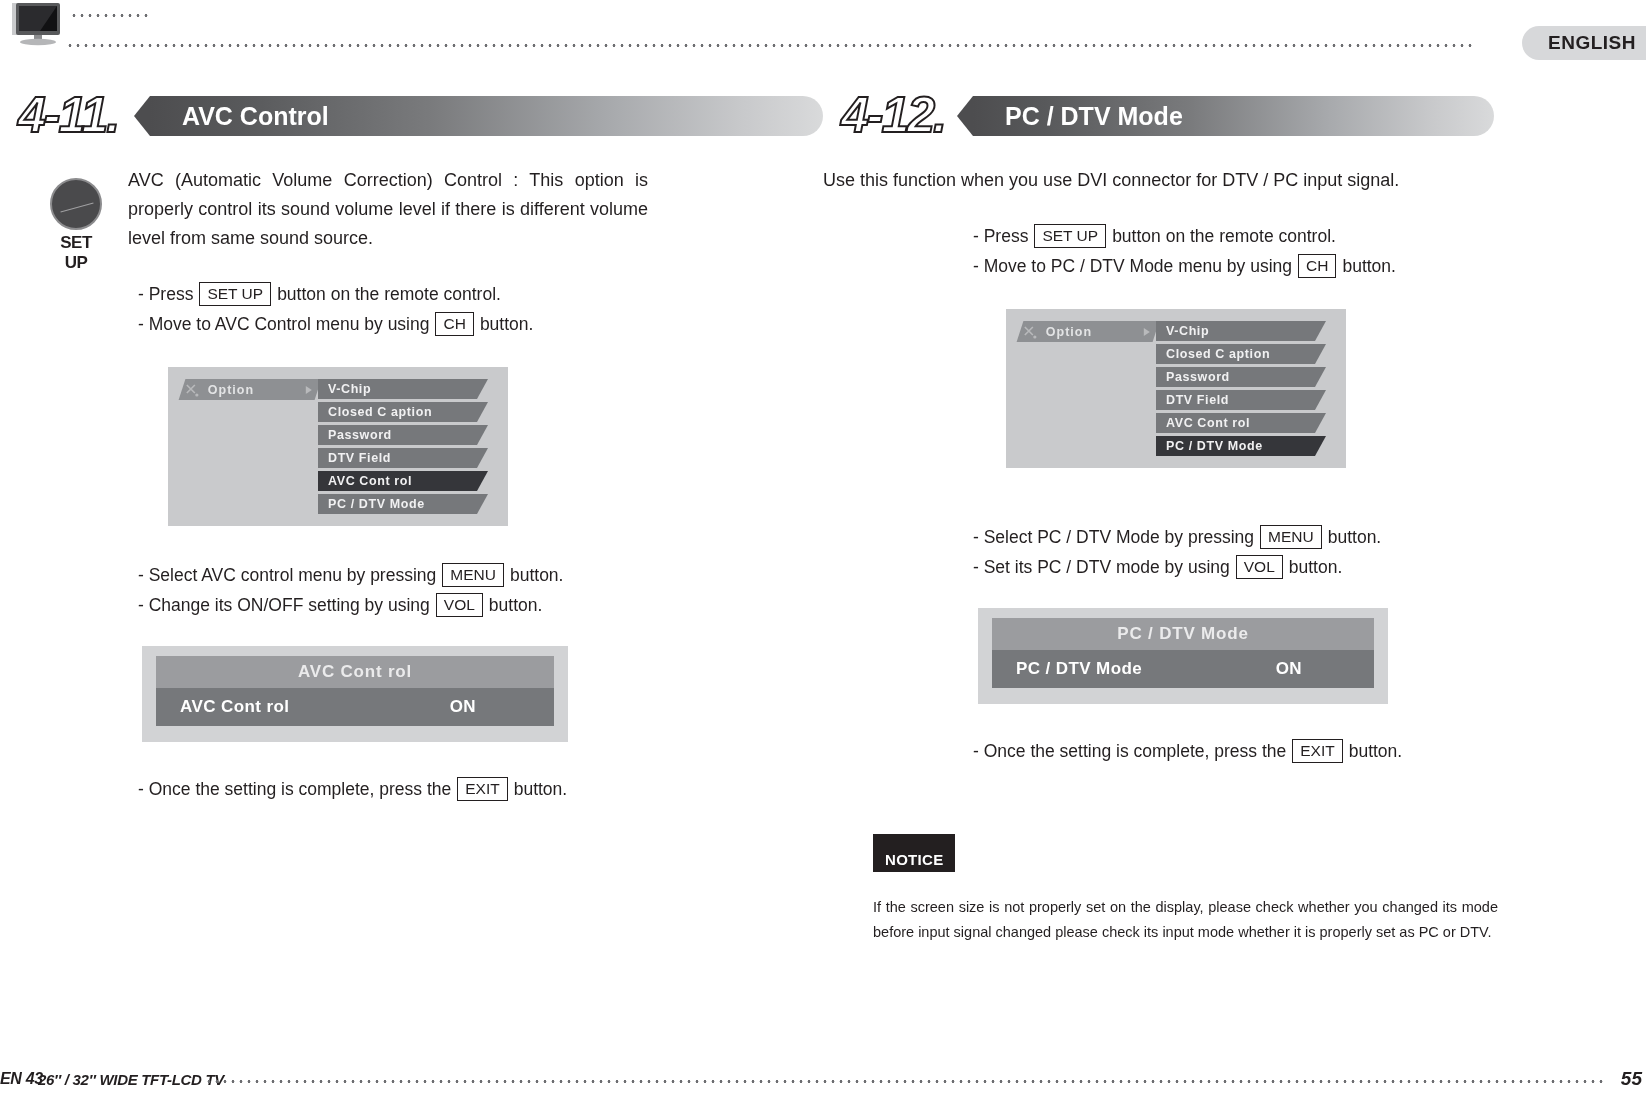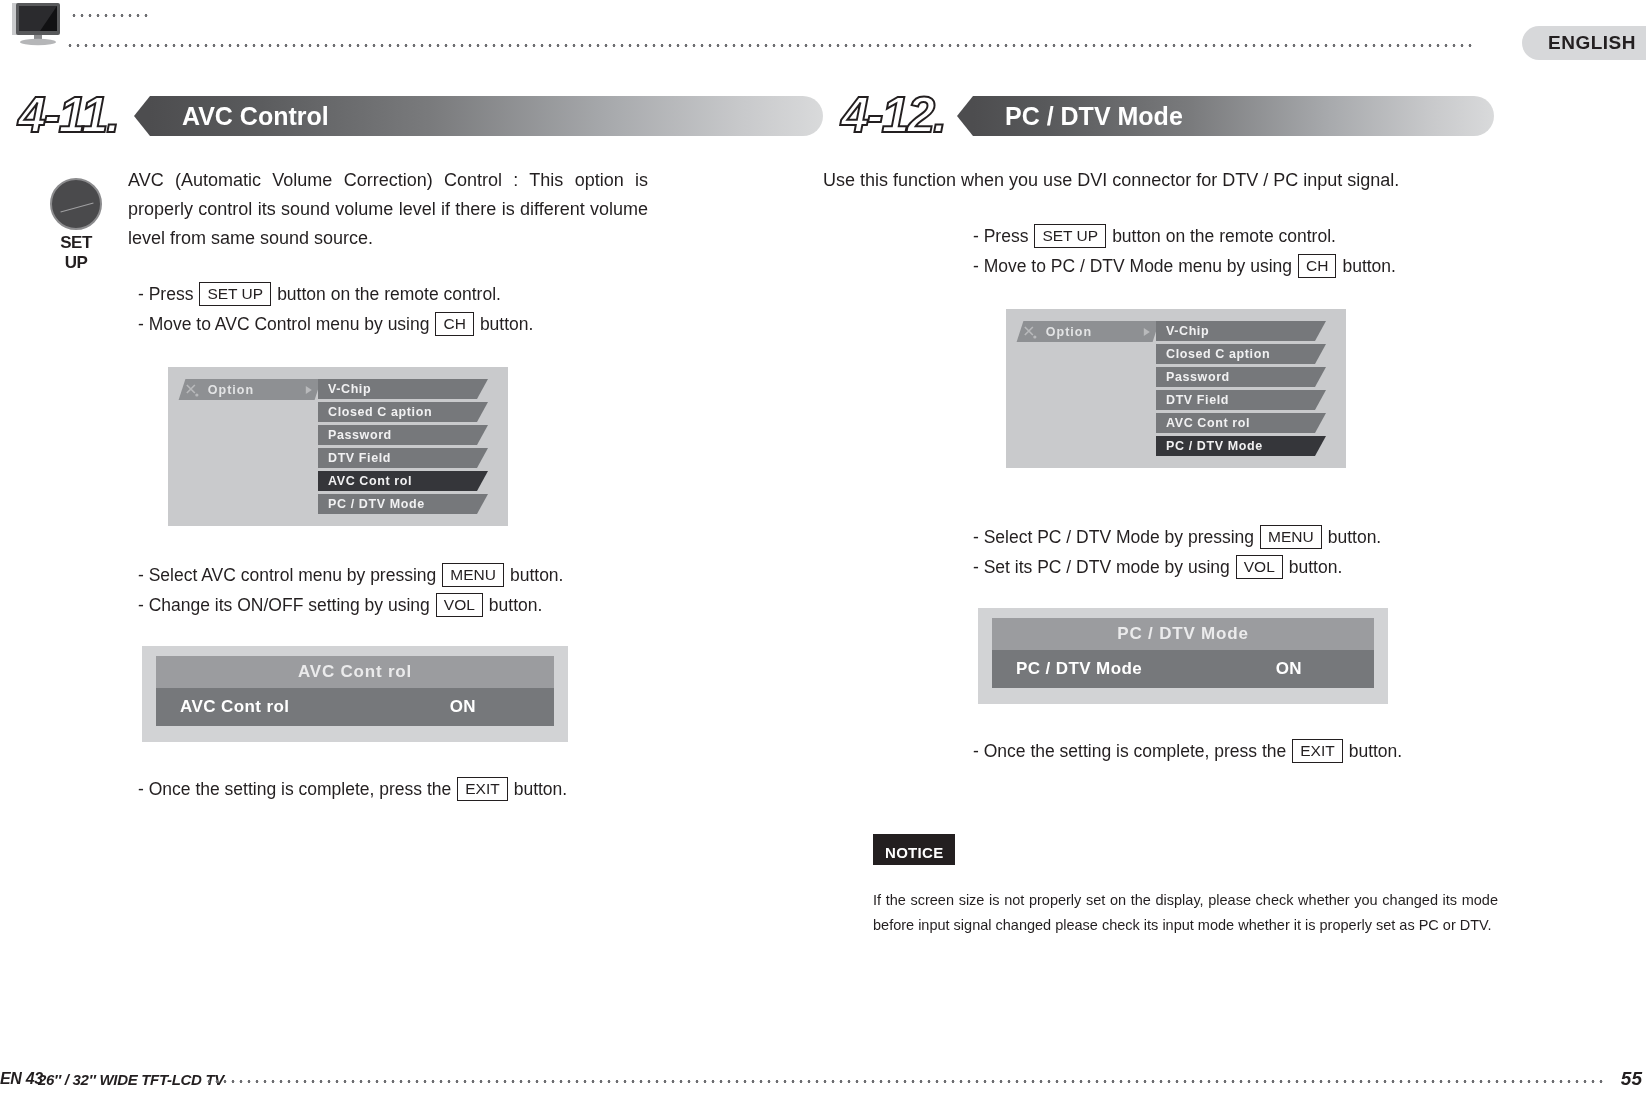--- a/index.html
+++ b/index.html
@@ -135,21 +135,21 @@
   .setbox-row{
     background:#76787b;height:38px;display:flex;align-items:center;
     color:#ffffff;font-size:17px;font-weight:bold;letter-spacing:.4px;
   }
   .setbox-row .k{padding-left:24px;}
   .setbox-row .v{margin-left:auto;padding-right:0;}
 
   
   .notice-tag{
     display:inline-block;background:#231f20;color:#ffffff;
-    font-size:15px;font-weight:bold;letter-spacing:.3px;padding:10px 12px 4px;
+    font-size:15px;font-weight:bold;letter-spacing:.3px;padding:17px 12px 4px;
   }
   .notice-body{
     font-size:14.5px;line-height:25px;text-align:justify;width:625px;margin-top:23px;
   }
 
   
   .footer{position:absolute;left:0;bottom:0;width:1646px;height:40px;}
   .foot-en{
     position:absolute;left:0;bottom:8px;font-size:16px;font-weight:bold;
     font-style:italic;letter-spacing:-.3px;color:#231f20;

